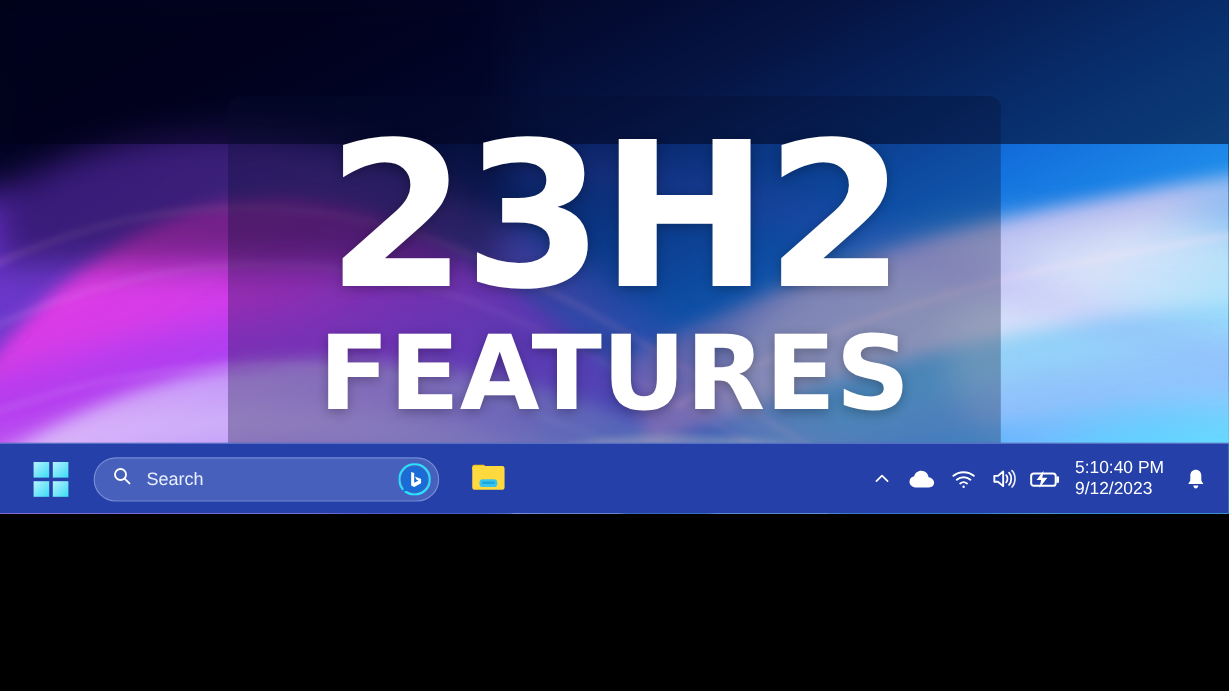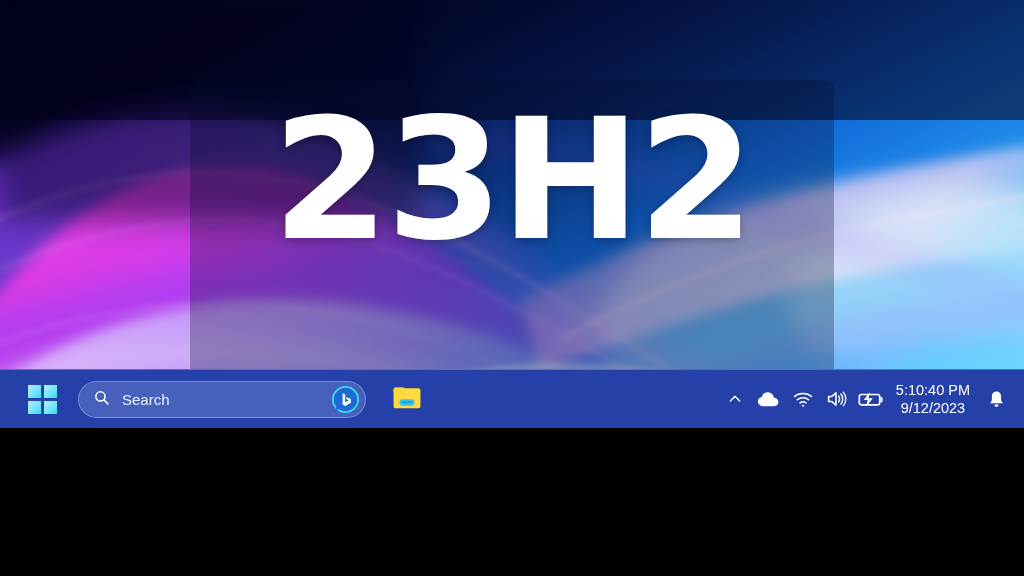--- a/index.html
+++ b/index.html
@@ -168,21 +168,21 @@
     height: 40px;
     display: flex;
     align-items: center;
     justify-content: center;
     cursor: pointer;
     border-radius: 4px;
   }
   #clock {
     display: flex;
     flex-direction: column;
-    align-items: center;
+    align-items: flex-start;
     justify-content: center;
     color: #ffffff;
     font-size: 14.5px;
     line-height: 18px;
     padding: 0 10px 0 8px;
     cursor: pointer;
     font-family: "Liberation Sans", sans-serif;
   }
   #notif-button {
     width: 32px;
@@ -326,20 +326,21 @@
       <ellipse cx="1010" cy="420" rx="160" ry="80" fill="#45d8ff" opacity="0.45" filter="url(#soft2)"></ellipse>
 
       <rect x="0" y="0" width="1024" height="120" fill="#01021a" opacity="0.55"></rect>
       <rect x="0" y="0" width="420" height="220" fill="#01021a" opacity="0.45" filter="url(#soft2)"></rect>
     </svg>
   </div>
 
   <div id="title-panel"></div>
   <div id="title-block">
     <div id="title-main">23H2</div>
+    <div id="title-sub">FEATURES</div>
   </div>
 
   <div id="taskbar">
 
     <div class="tb-left">
 
       <div id="start-button">
         <span class="win-logo">
           <i></i>
             <i></i>

